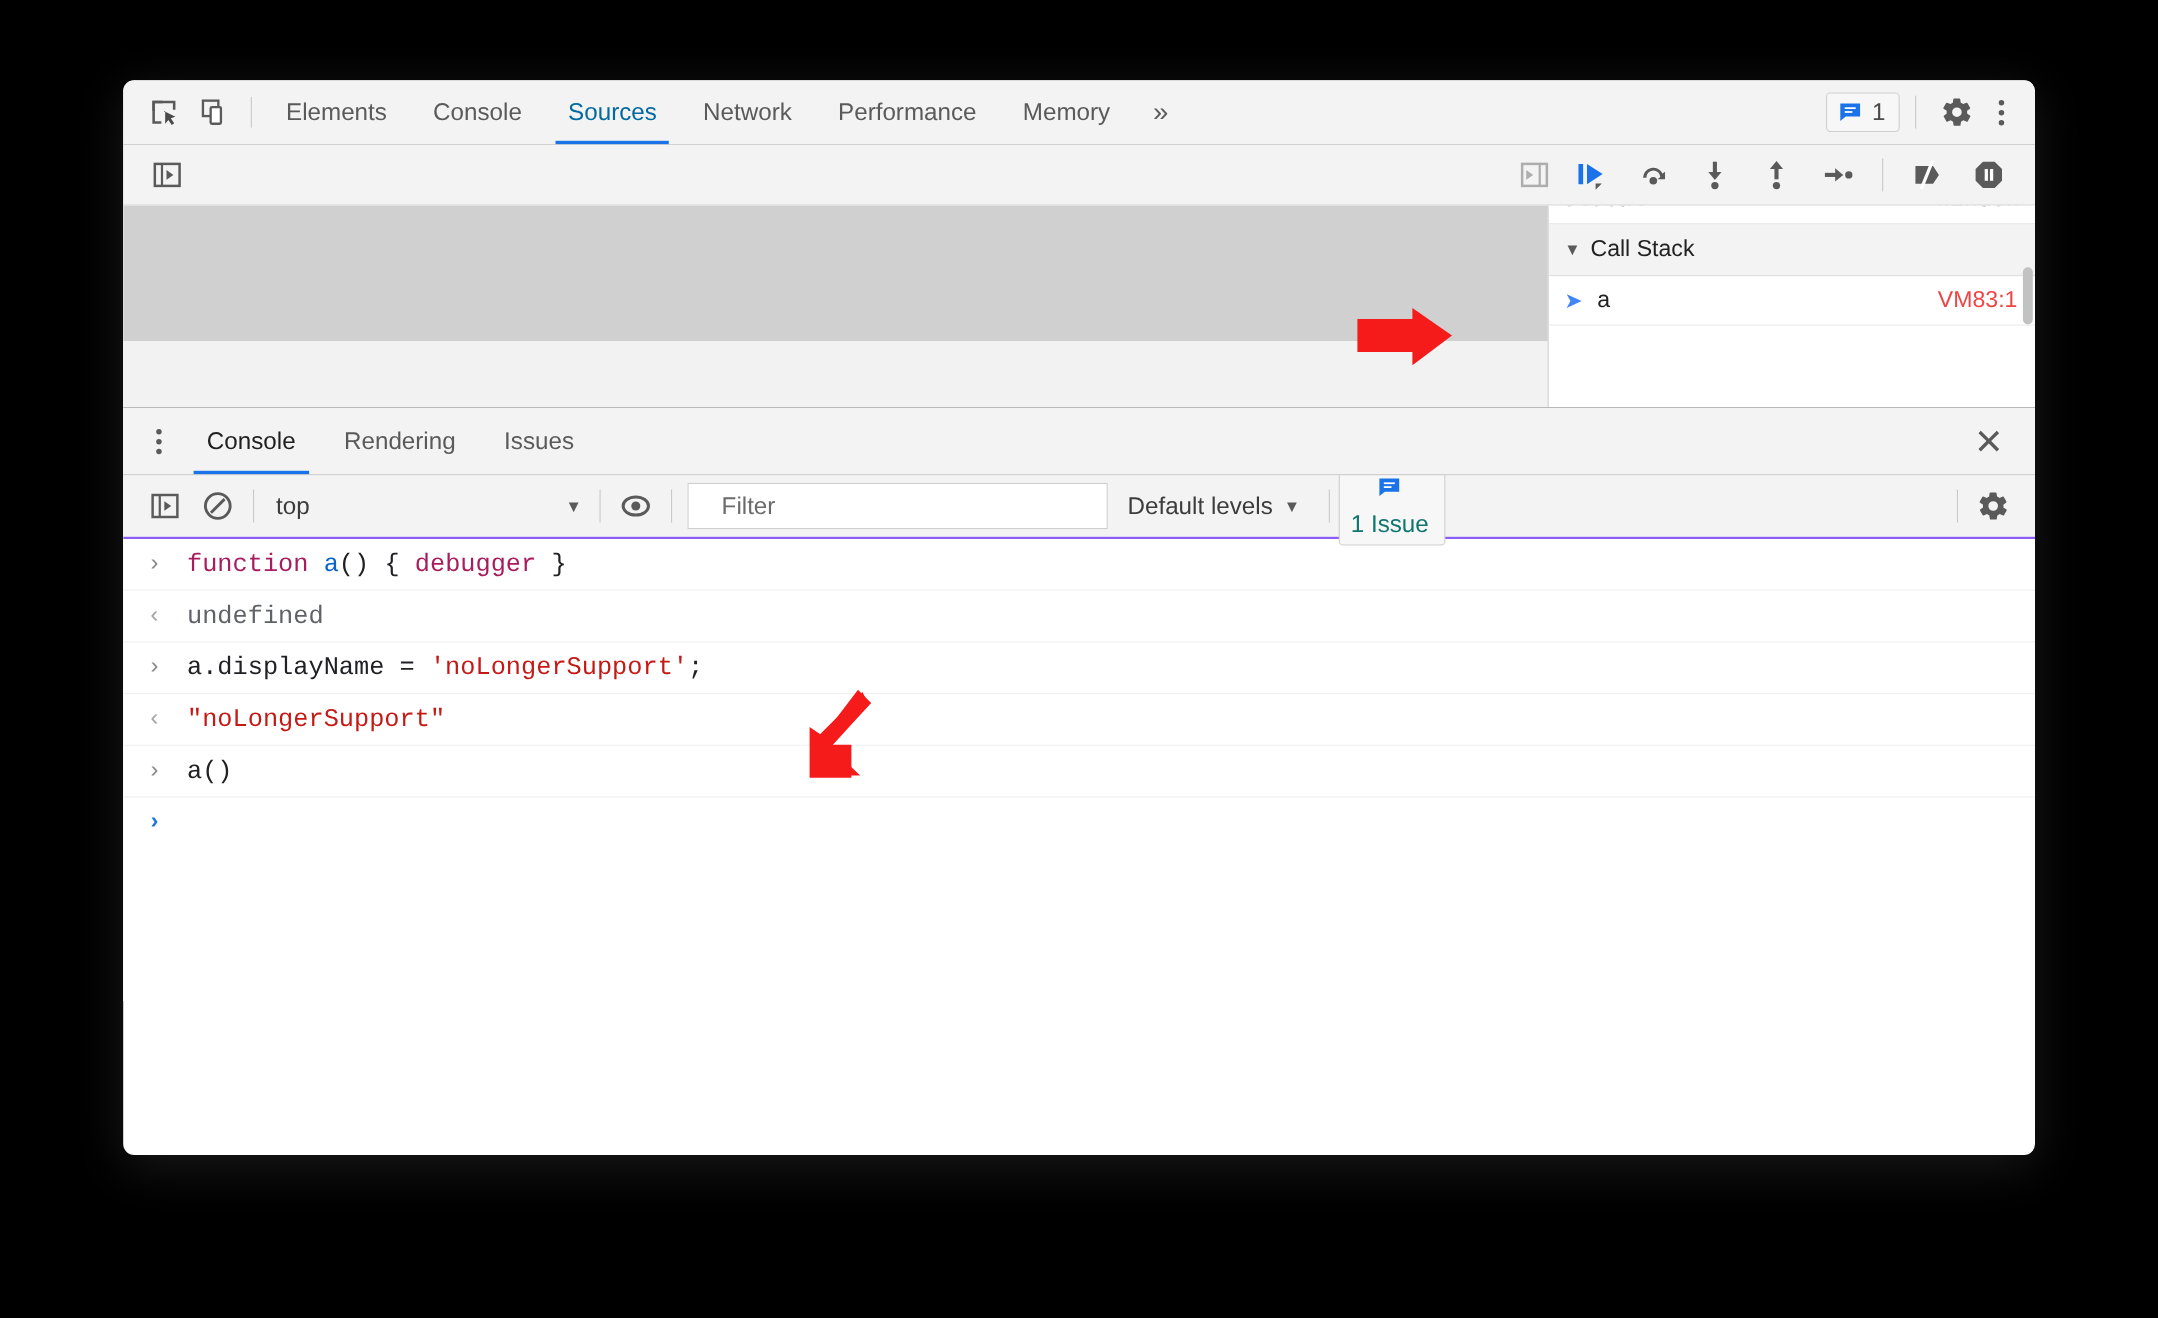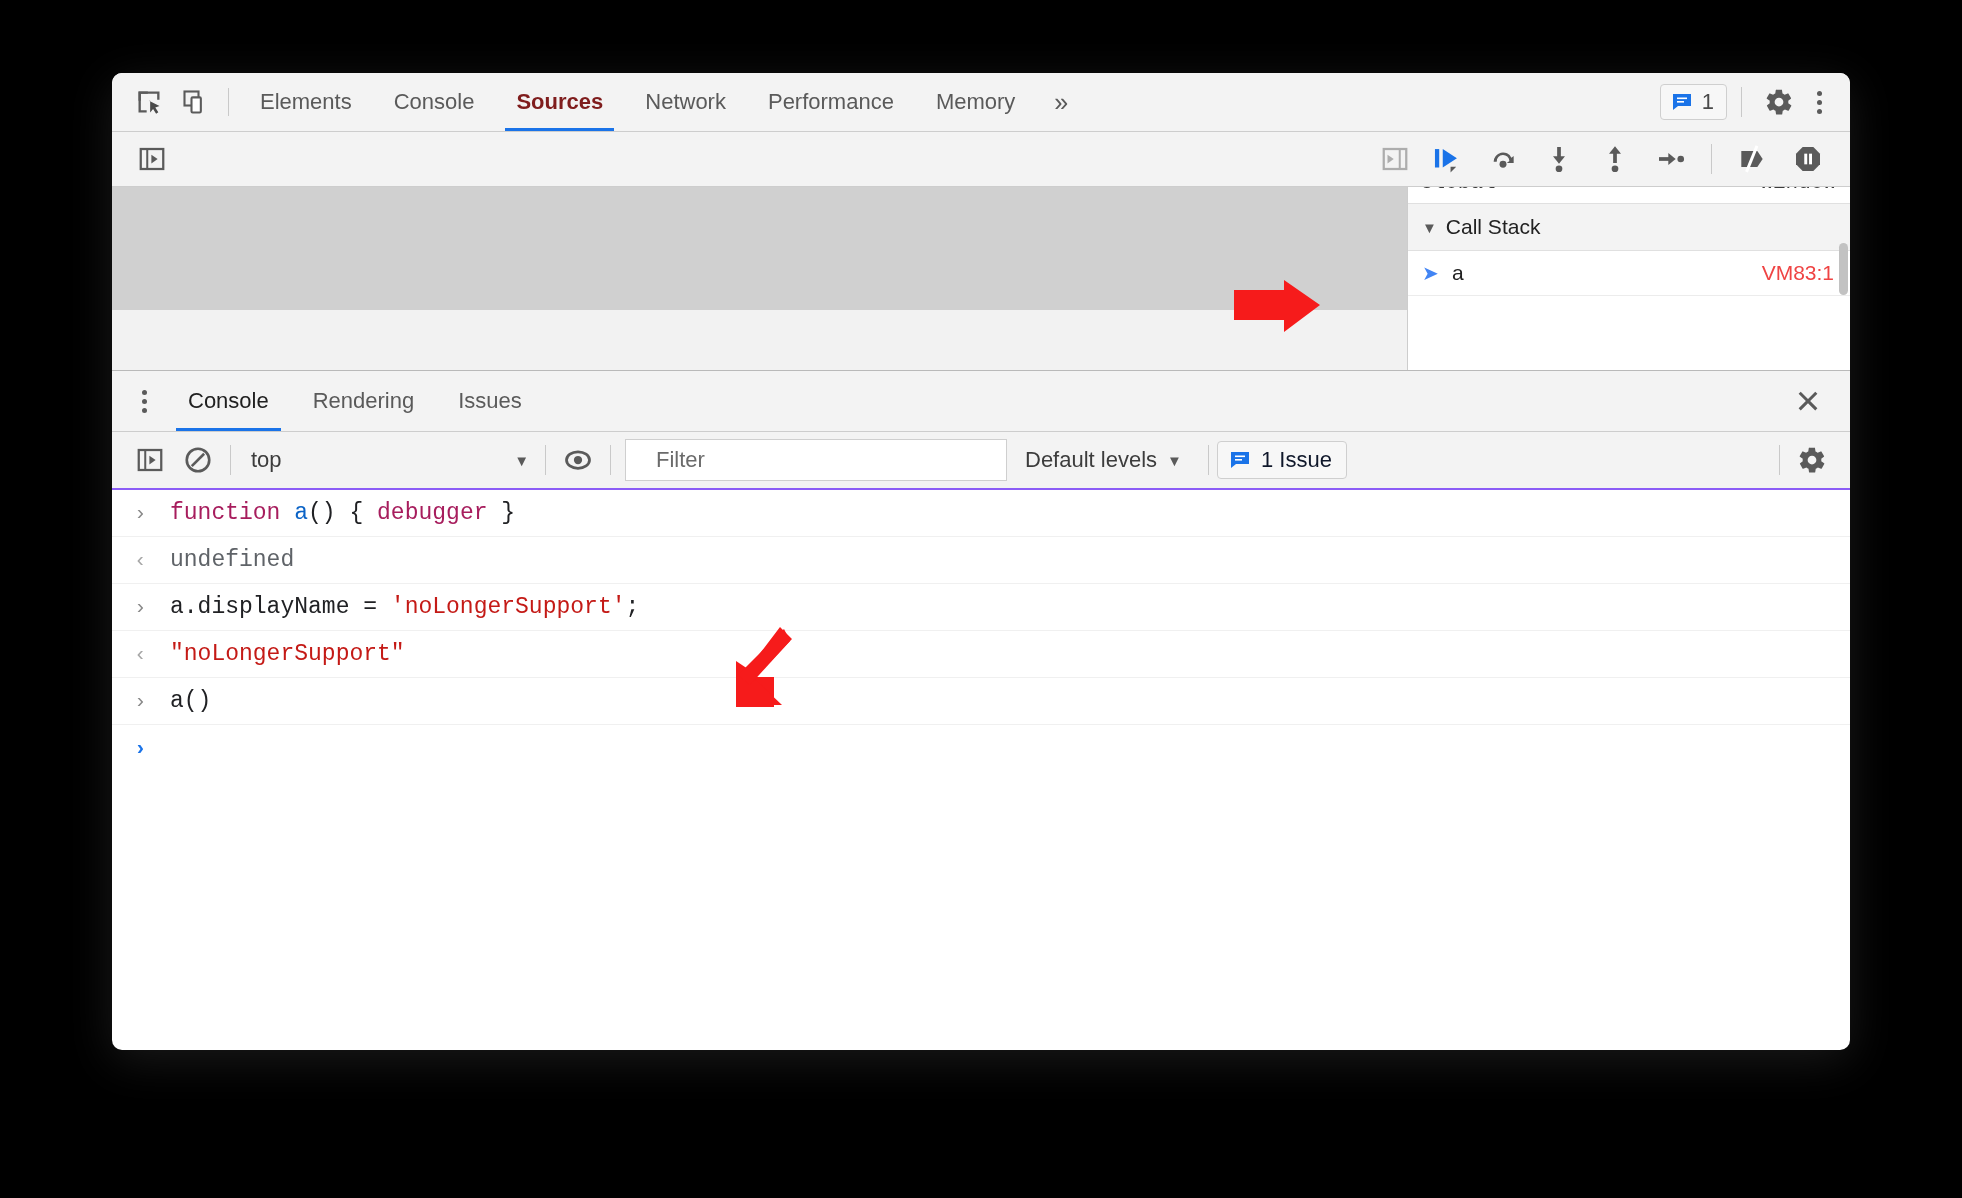--- a/index.html
+++ b/index.html
@@ -87,21 +87,21 @@
   .tab {
     position: relative;
     height: 100%;
     display: flex;
     align-items: center;
     padding: 0 21px;
     font-size: 22px;
     color: #5a5a5a;
     white-space: nowrap;
   }
-  .tab.active { color: #7f1d1d; font-weight: bold; }
+  .tab.active { color: #0369a1; }
   .tab.active::after {
     content: "";
     position: absolute;
     left: 10px; right: 10px; bottom: 0;
     height: 3px;
     background: #1a73e8;
   }
   .tab-more {
     display: flex; align-items: center;
     padding: 0 18px;
@@ -336,21 +336,22 @@
   .levels .arrow { font-size: 15px; color: #5a5a5a; }
   .issue-chip2 {
     display: flex;
     align-items: center;
     gap: 9px;
     border: 1px solid #cfcfcf;
     border-radius: 4px;
     padding: 5px 14px 5px 10px;
     background: #f7f7f7;
     font-size: 22px;
-    color: #0f172a;
+    color: #0f766e;
+    flex-direction: column;
   }
   .console-bar-right {
     margin-left: auto;
     display: flex;
     align-items: center;
     padding-right: 14px;
   }
 
   
   .console-out {

